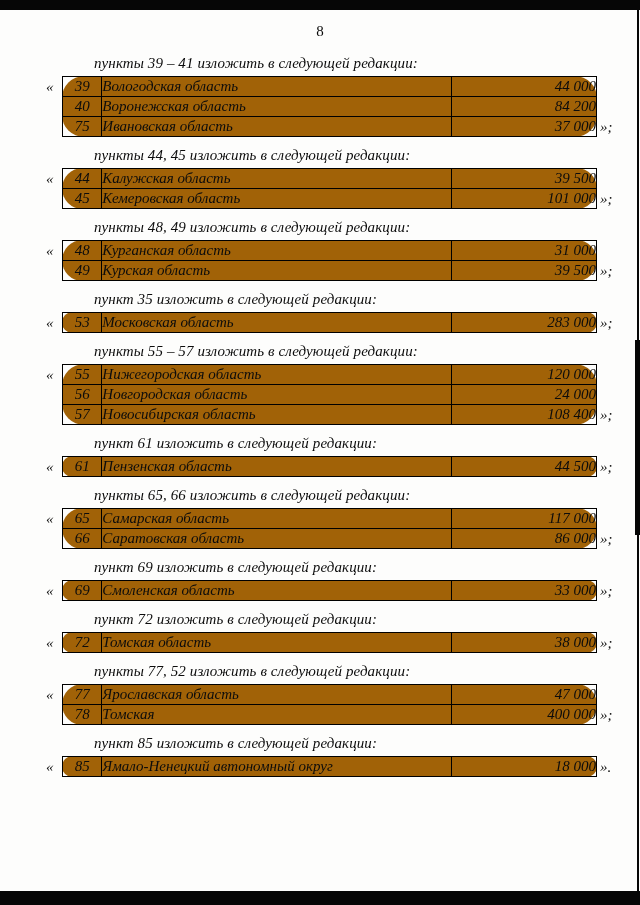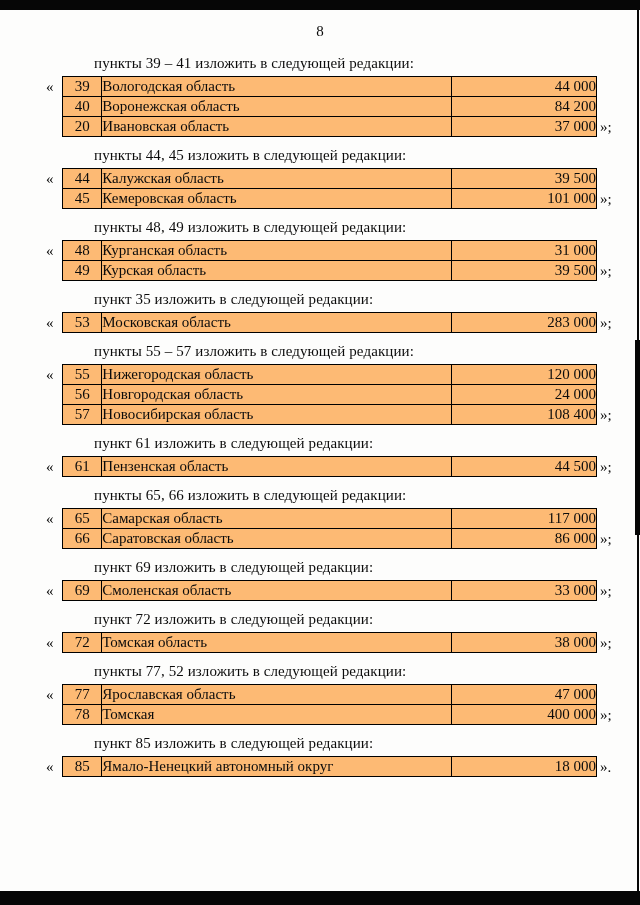--- a/index.html
+++ b/index.html
@@ -12,35 +12,35 @@
     overflow:hidden;
   }
   .scan-bar-top    { position:absolute; top:0;    left:0; width:640px; height:10px; background:#060606; }
   .scan-bar-bottom { position:absolute; top:891px;left:0; width:640px; height:14px; background:#060606; }
   .scan-line-right { position:absolute; top:10px; right:1px; width:2px; height:881px; background:#060606; }
   .scan-blob-right { position:absolute; top:340px; right:0; width:5px; height:195px; background:#060606; }
 
   .content { position:absolute; top:22px; left:0; width:640px; }
   .page-number { text-align:center; font-size:15px; line-height:18px; margin-bottom:15px; }
 
-  .section { margin-bottom:10px; }
+  .section { margin-bottom:10px;font-style:italic; }
   .section-heading {
     margin-left:94px;
     font-size:15px;
     line-height:17px;
     margin-bottom:4px;
     letter-spacing:0.1px;
     white-space:nowrap;
   }
   .table-row-wrap { display:flex; margin-left:46px; align-items:stretch; }
   .quote { font-size:15px; line-height:20px; }
   .quote.open  { width:16px; align-self:flex-start; padding-top:1px; }
   .quote.close { width:22px; align-self:flex-end; padding-left:3px; padding-bottom:0; }
 
-  table.regions { border-collapse:collapse; width:535px; table-layout:fixed; background:#fdba74; }
+  table.regions { border-collapse:collapse; width:535px; table-layout:fixed; background:#a16207;border-radius:22px; }
   table.regions td {
     border:1px solid #000;
     font-size:15px;
     height:20px;
     line-height:19px;
     padding:0;
     overflow:hidden;
     white-space:nowrap;
   }
   td.c-num  { width:38px;  text-align:center; }
@@ -71,21 +71,21 @@
     <td class="c-val">44 000</td>
   </tr>
 
   <tr>
     <td class="c-num">40</td>
     <td class="c-name">Воронежская область</td>
     <td class="c-val">84 200</td>
   </tr>
 
   <tr>
-    <td class="c-num">20</td>
+    <td class="c-num">75</td>
     <td class="c-name">Ивановская область</td>
     <td class="c-val">37 000</td>
   </tr>
 </tbody>
             </table>
       <span class="quote close">»;</span>
     </div>
   </div>
 
   <div class="section">

